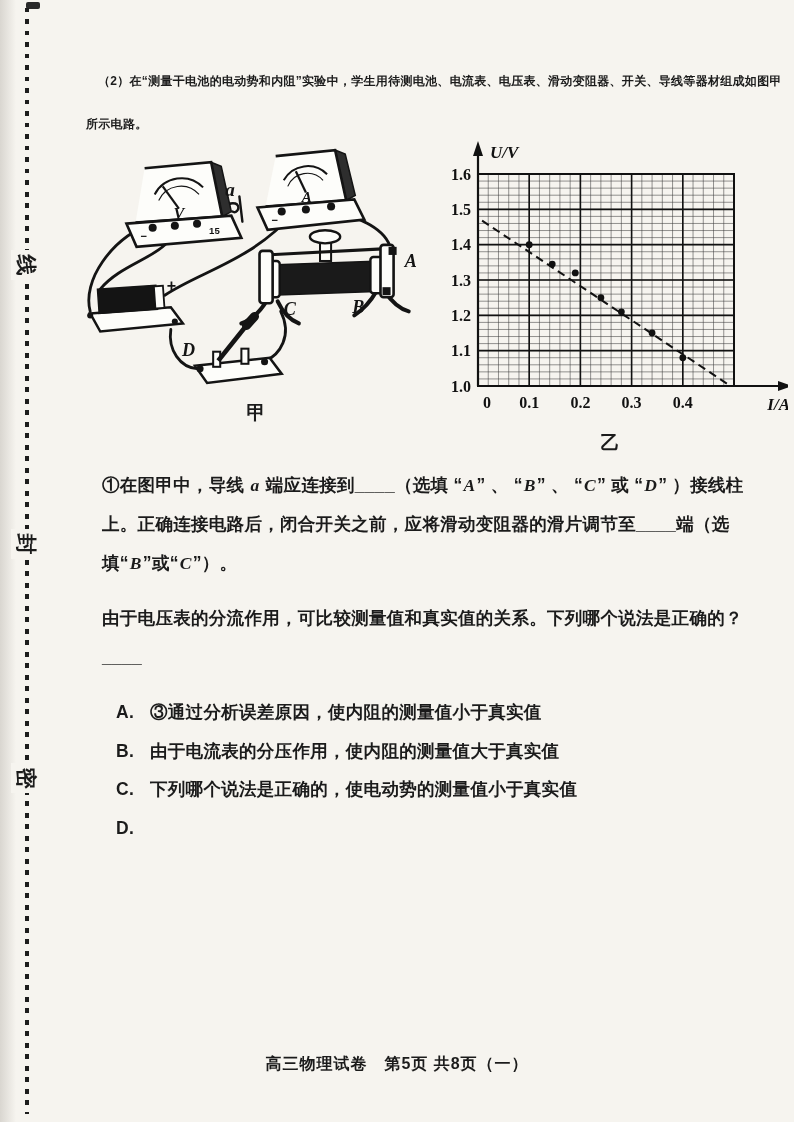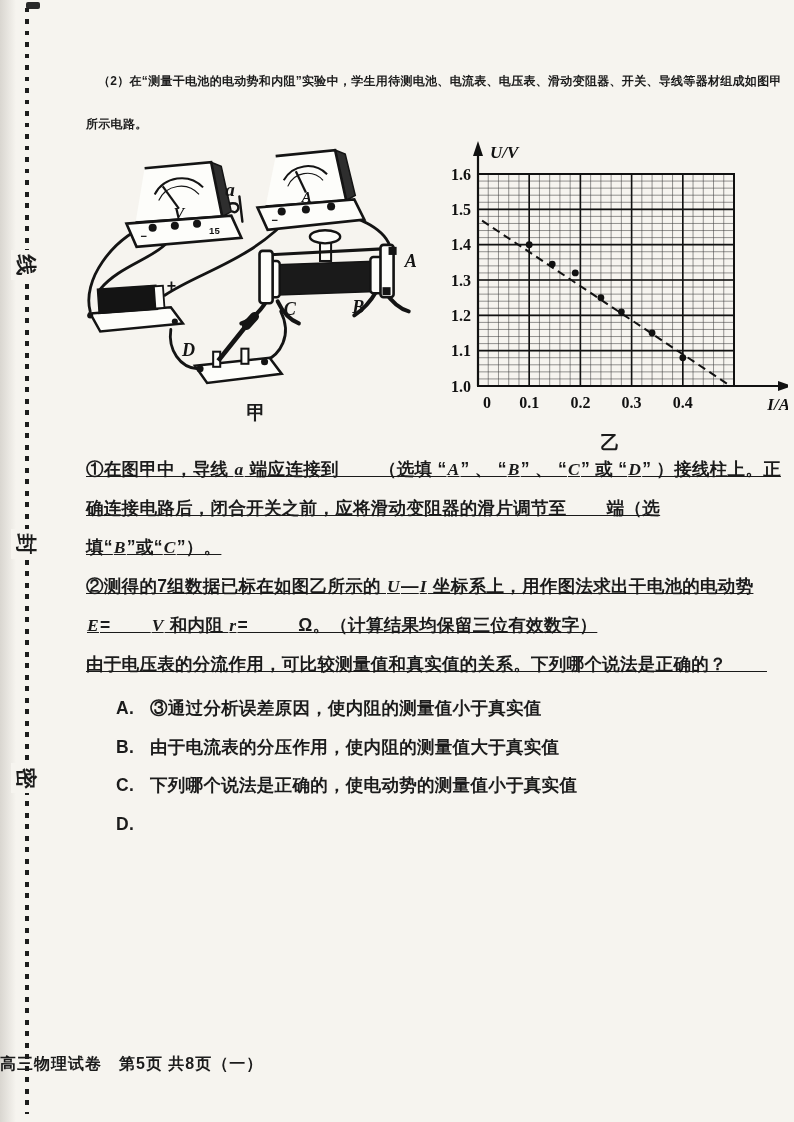--- a/index.html
+++ b/index.html
@@ -21,26 +21,26 @@
   .intro{position:absolute;left:86px;top:48px;width:700px;
     font-size:12px;font-weight:bold;line-height:43px;text-indent:1em;letter-spacing:.3px;}
   .figures{position:absolute;left:80px;top:138px;width:708px;display:flex;}
   .fig{display:flex;flex-direction:column;align-items:center;}
   .fig-left{width:352px;}
   .fig-right{width:356px;}
   .fig-caption{font-size:19px;font-weight:bold;margin-top:2px;}
   .fig-left .fig-caption{margin-top:10px;}
   .questions{position:absolute;left:86px;top:450px;width:702px;
     font-size:17.5px;font-weight:bold;line-height:39px;letter-spacing:.3px;}
-  .questions p{margin:0;text-decoration:underline;}
+  .questions p{margin:16px;}
   .questions i{font-family:"Liberation Serif",serif;font-style:italic;padding:0 1px;}
   .options{margin-top:5px;padding-left:30px;}
   .option{display:flex;line-height:38.5px;}
   .option .opt-label{width:34px;flex:none;}
-  .footer{position:absolute;top:1054px;left:0;width:100%;text-align:left;
+  .footer{position:absolute;top:1054px;left:0;width:100%;text-align:center;
     font-size:16px;font-weight:bold;letter-spacing:1px;}
   svg text{user-select:none;}
 </style>
 </head>
 <body>
 
 <div class="scan-edge"></div>
 <div class="scan-speck"></div>
 
 <div class="seal-line"></div>
@@ -241,21 +241,20 @@
         <circle cx="189.36" cy="173.8" r="3.4" fill="#111"></circle>
         <circle cx="220.08" cy="195.00000000000006" r="3.4" fill="#111"></circle>
         <circle cx="250.8" cy="219.73333333333332" r="3.4" fill="#111"></circle>
       </svg>
     <div class="fig-caption">乙</div>
   </div>
 </div>
 
 <div class="questions">
   <p>①在图甲中，导线 <i>a</i> 端应连接到____（选填 “<i>A</i>” 、 “<i>B</i>” 、 “<i>C</i>” 或 “<i>D</i>” ）接线柱上。正确连接电路后，闭合开关之前，应将滑动变阻器的滑片调节至____端（选填“<i>B</i>”或“<i>C</i>”）。</p>
-  <p>②测得的7组数据已标在如图乙所示的 <i>U</i>—<i>I</i> 坐标系上，用作图法求出干电池的电动势 <i>E</i>=____<i>V</i> 和内阻 <i>r</i>=_____Ω。（计算结果均保留三位有效数字）</p>
   <p>由于电压表的分流作用，可比较测量值和真实值的关系。下列哪个说法是正确的？____</p>
   <div class="options">
     <div class="option">
       <span class="opt-label">A.</span>
       <span>③通过分析误差原因，使内阻的测量值小于真实值</span>
     </div>
     <div class="option">
       <span class="opt-label">B.</span>
       <span>由于电流表的分压作用，使内阻的测量值大于真实值</span>
     </div>

